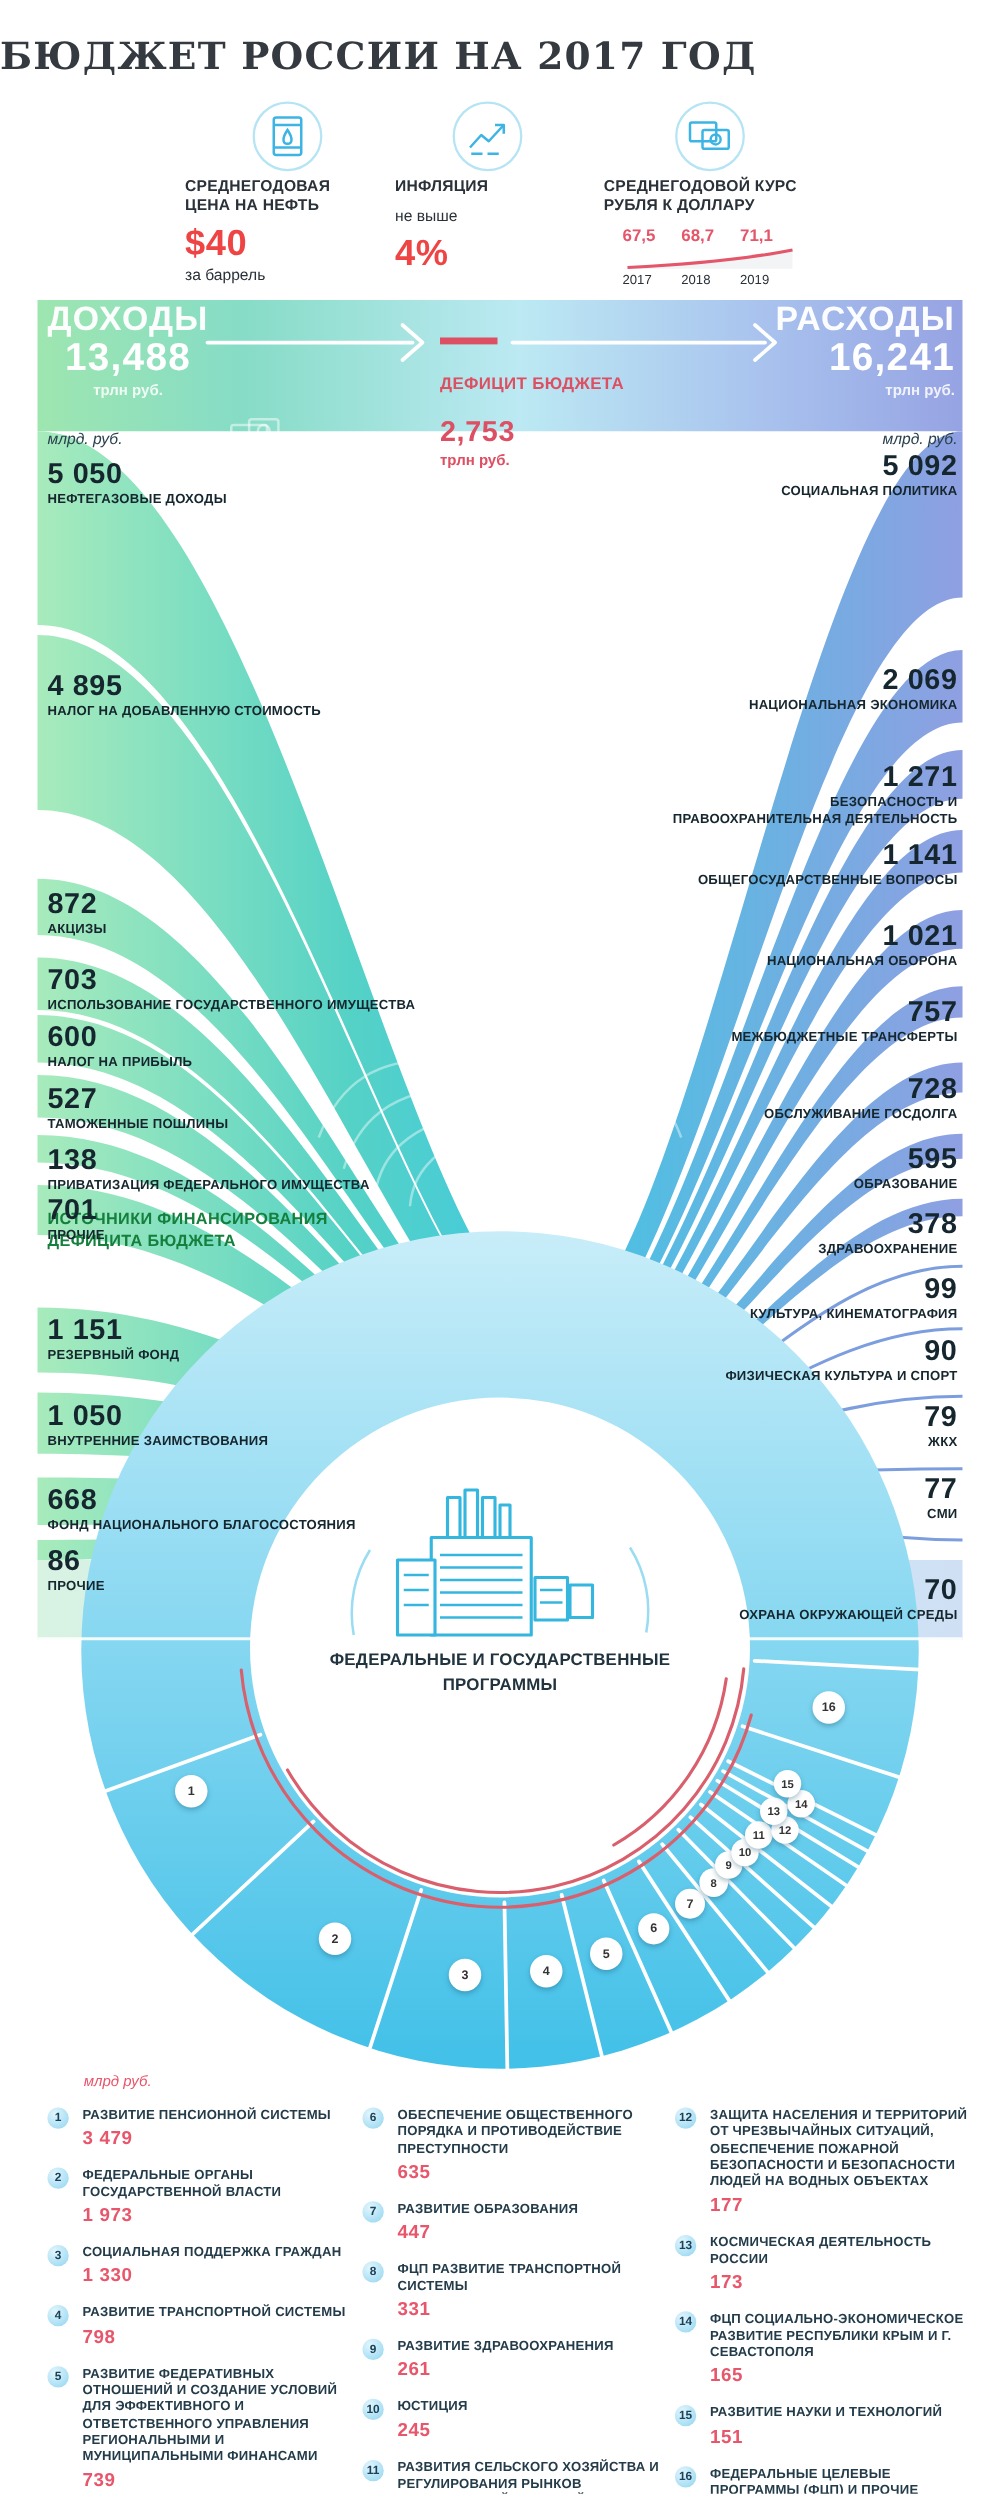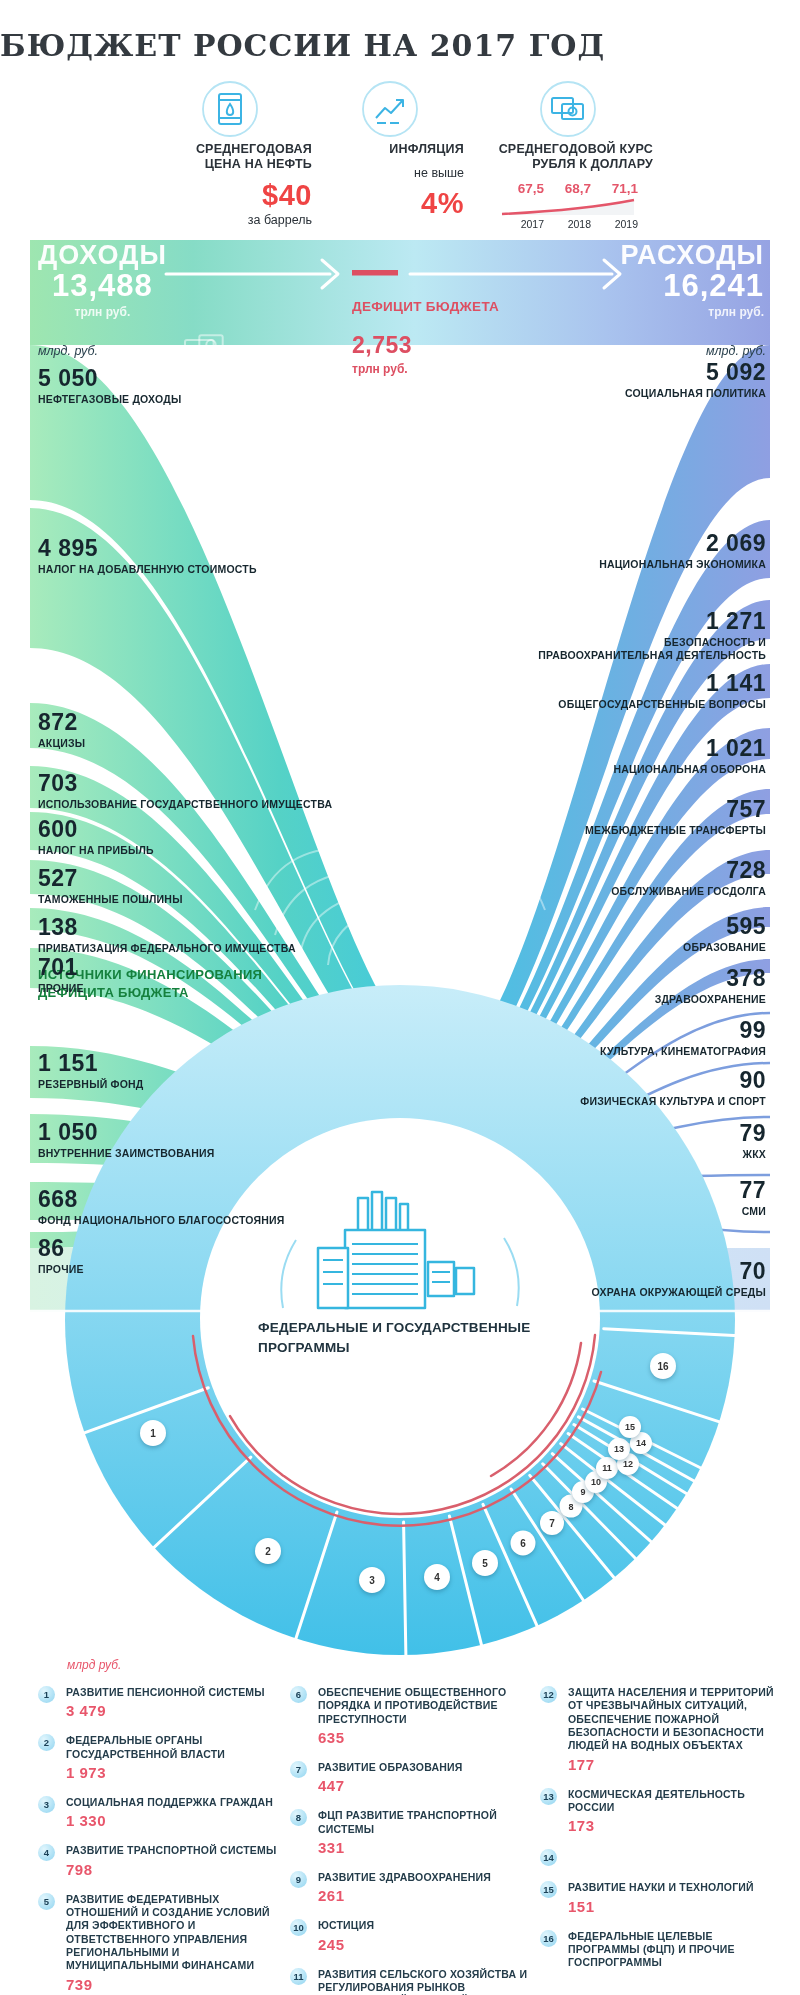--- a/index.html
+++ b/index.html
@@ -7,21 +7,21 @@
        font-family:"Liberation Sans",sans-serif;color:#1d2c34}
   *{box-sizing:border-box}
   #art{position:absolute;left:0;top:0;z-index:0}
   .t{position:absolute;white-space:pre-line;z-index:2}
 
   
   #page-title{left:0;right:0;top:8px;font-family:"DejaVu Serif",serif;
     font-weight:bold;font-size:30px;color:#343a40;letter-spacing:1px}
 
   
-  .ind{position:absolute;top:80px;text-align:right;z-index:2}
+  .ind{position:absolute;top:80px;text-align:left;z-index:2}
   #ind-oil{left:148px;width:164px} #ind-inflation{left:316px;width:148px} #ind-usd{left:483px;width:170px}
   .icirc{width:58px;height:58px;margin:0 auto}
   .ilabel{font-size:12.5px;font-weight:bold;color:#2a3138;line-height:1.2;margin-top:4px;white-space:pre-line;letter-spacing:.2px}
   .big-red{font-size:29px;font-weight:bold;color:#ef4444;margin-top:7px;letter-spacing:.5px}
   .isub{font-size:12.5px;color:#2a3138;margin-top:1px}
   .ipre{font-size:12.5px;color:#2a3138;margin-top:9px}
   .rates{display:flex;justify-content:space-between;width:140px;margin:9px auto 0}
   .rates span{width:46px;font-size:13.5px;font-weight:bold;color:#e4566a}
   .years{display:flex;justify-content:space-between;width:140px;margin:1px auto 0}
   .years span{width:46px;font-size:10.5px;color:#2a3138}
@@ -42,21 +42,21 @@
 
   
   .fi{position:absolute;z-index:2;color:#16262e}
   .fi .v{display:block;font-size:23px;font-weight:bold;letter-spacing:.5px;line-height:1.05}
   .fi .l{display:block;font-size:10.5px;font-weight:bold;letter-spacing:.2px;line-height:1.25;margin-top:3px;white-space:pre-line}
   .fi.left{left:38px;max-width:345px;text-align:left}
   .fi.right{right:34px;max-width:330px;text-align:right}
 
   #deficit-src-head{left:38px;top:966px;font-size:13px;font-weight:bold;color:#15803d;line-height:1.35;letter-spacing:.3px}
 
-  #center-label{left:258px;width:284px;top:1318px;text-align:left;font-size:13.5px;font-weight:bold;
+  #center-label{left:258px;width:284px;top:1318px;text-align:center;font-size:13.5px;font-weight:bold;
     color:#20333e;line-height:1.5;letter-spacing:.2px}
 
   
   .fan-badge{position:absolute;z-index:3;background:#fff;border-radius:50%;
     box-shadow:0 2px 4px rgba(20,80,110,.35);display:flex;align-items:center;justify-content:center;
     font-size:10px;font-weight:bold;color:#333;transform:translate(-50%,-50%)}
 
   
   #legend-unit{left:67px;top:1658px;font-style:italic;font-size:12px;color:#e8566b}
   .lcol{position:absolute;top:1686px;z-index:2}
@@ -546,20 +546,24 @@
     </div>
     <div class="litem">
       <span class="lbadge">13</span>
       <div class="ltext">
         <div class="llabel">КОСМИЧЕСКАЯ ДЕЯТЕЛЬНОСТЬ РОССИИ</div>
         <div class="lvalue">173</div>
       </div>
     </div>
     <div class="litem">
       <span class="lbadge">14</span>
+      <div class="ltext">
+        <div class="llabel">ФЦП СОЦИАЛЬНО-ЭКОНОМИЧЕСКОЕ РАЗВИТИЕ РЕСПУБЛИКИ КРЫМ И Г. СЕВАСТОПОЛЯ</div>
+        <div class="lvalue">165</div>
+      </div>
     </div>
     <div class="litem">
       <span class="lbadge">15</span>
       <div class="ltext">
         <div class="llabel">РАЗВИТИЕ НАУКИ И ТЕХНОЛОГИЙ</div>
         <div class="lvalue">151</div>
       </div>
     </div>
     <div class="litem">
       <span class="lbadge">16</span>

